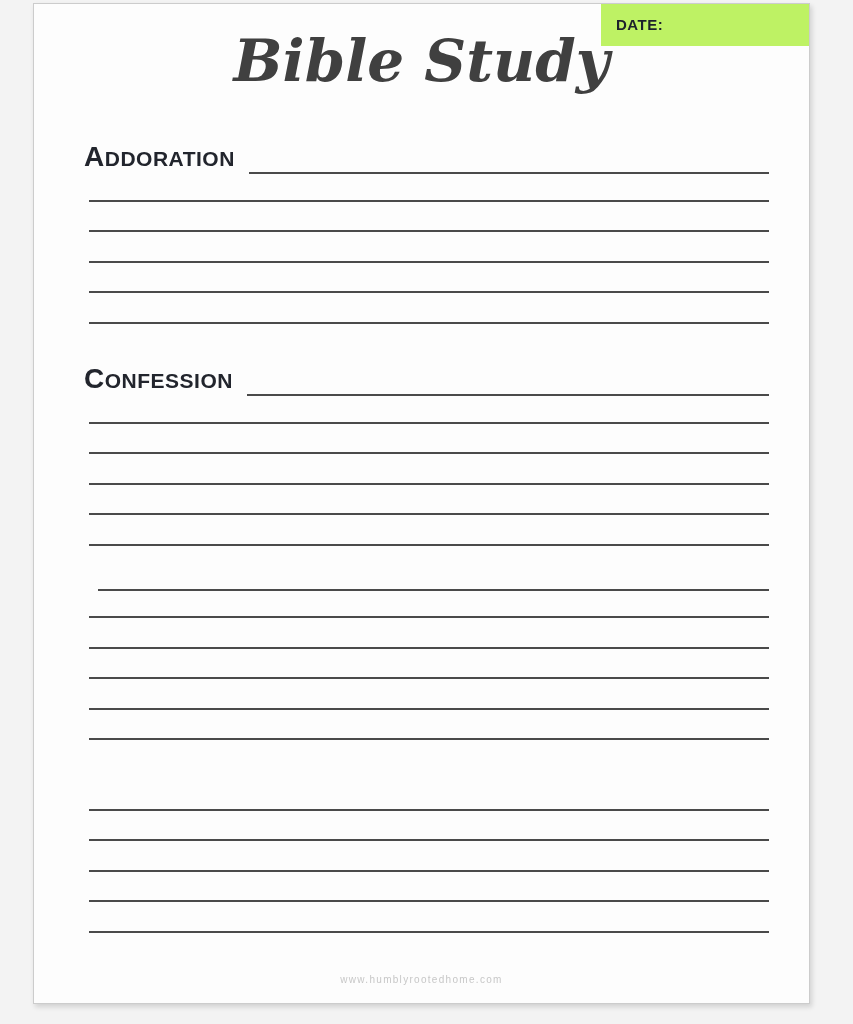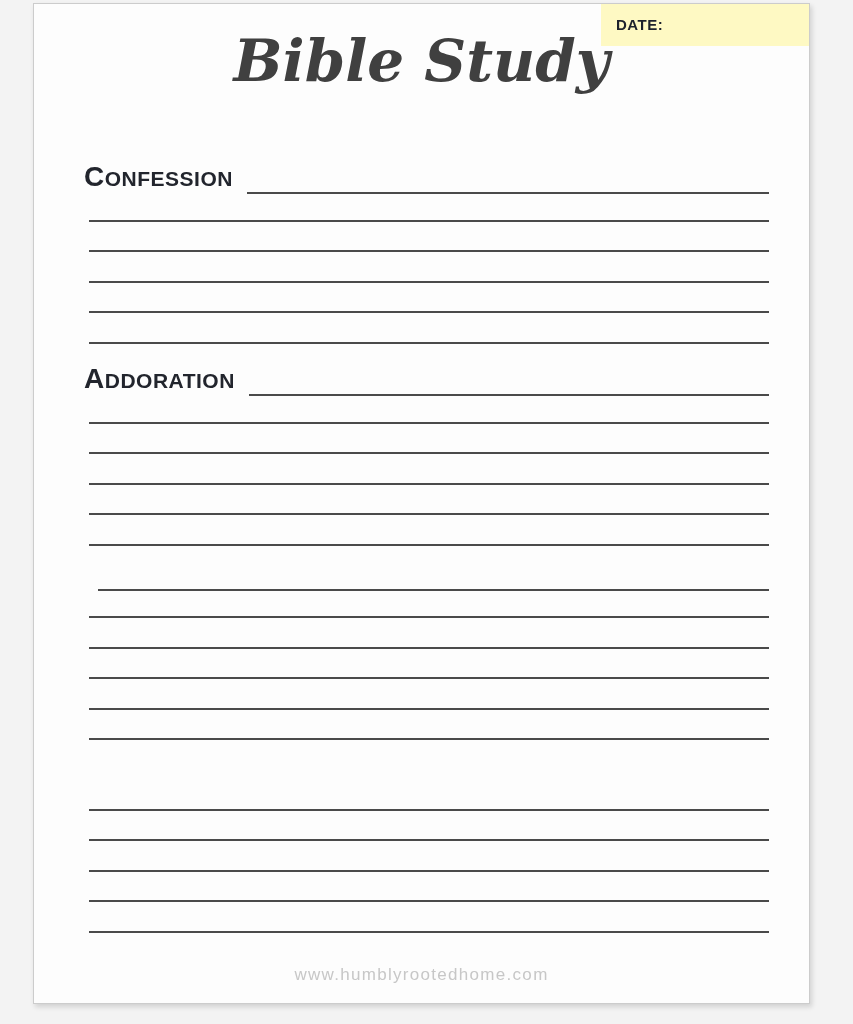--- a/index.html
+++ b/index.html
@@ -20,21 +20,21 @@
     background: #fdfdfd;
     border: 1px solid #cccccc;
     box-shadow: 2px 3px 5px rgba(0,0,0,0.14);
   }
   .date-box {
     position: absolute;
     top: 0;
     right: 0;
     width: 208px;
     height: 42px;
-    background: #fef9c3;
+    background: #bef264;
     box-sizing: border-box;
     padding: 12px 0 0 15px;
   }
   .date-label {
     font-weight: bold;
     font-size: 15px;
     letter-spacing: 0.5px;
     color: #1d222c;
     line-height: 1;
   }
@@ -80,53 +80,53 @@
   .ruled-lines > div {
     height: 28.5px;
     border-bottom: 2px solid #4a4a4a;
   }
   .footer {
     position: absolute;
     left: 0;
     right: 0;
     bottom: 18px;
     text-align: center;
-    font-size: 17px;
+    font-size: 10px;
     letter-spacing: 1.3px;
     color: #c7c7c7;
   }
 </style>
 </head>
 <body>
 
 <div class="paper">
 
   <div class="date-box">
     <span class="date-label">DATE:</span>
   </div>
 
   <div class="title">Bible Study</div>
 
-  <div class="section rest">
+  <div class="section first">
     <div class="section-header">
-      <div class="section-label">Confession</div>
+      <div class="section-label">Addoration</div>
       <div class="header-line"></div>
     </div>
     <div class="ruled-lines">
       <div></div>
       <div></div>
       <div></div>
       <div></div>
       <div></div>
     </div>
   </div>
 
-  <div class="section first">
+  <div class="section rest">
     <div class="section-header">
-      <div class="section-label">Addoration</div>
+      <div class="section-label">Confession</div>
       <div class="header-line"></div>
     </div>
     <div class="ruled-lines">
       <div></div>
       <div></div>
       <div></div>
       <div></div>
       <div></div>
     </div>
   </div>

